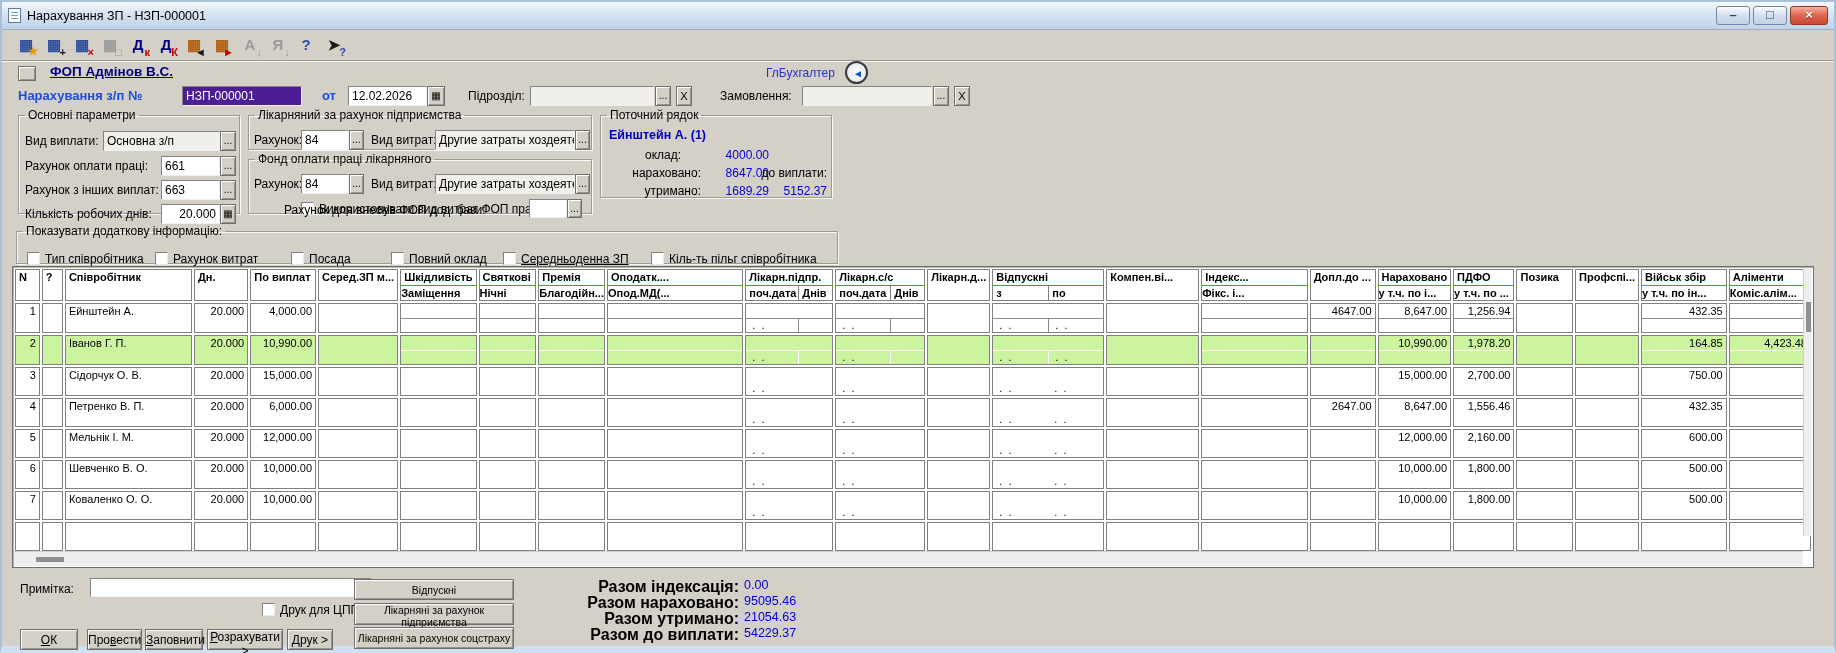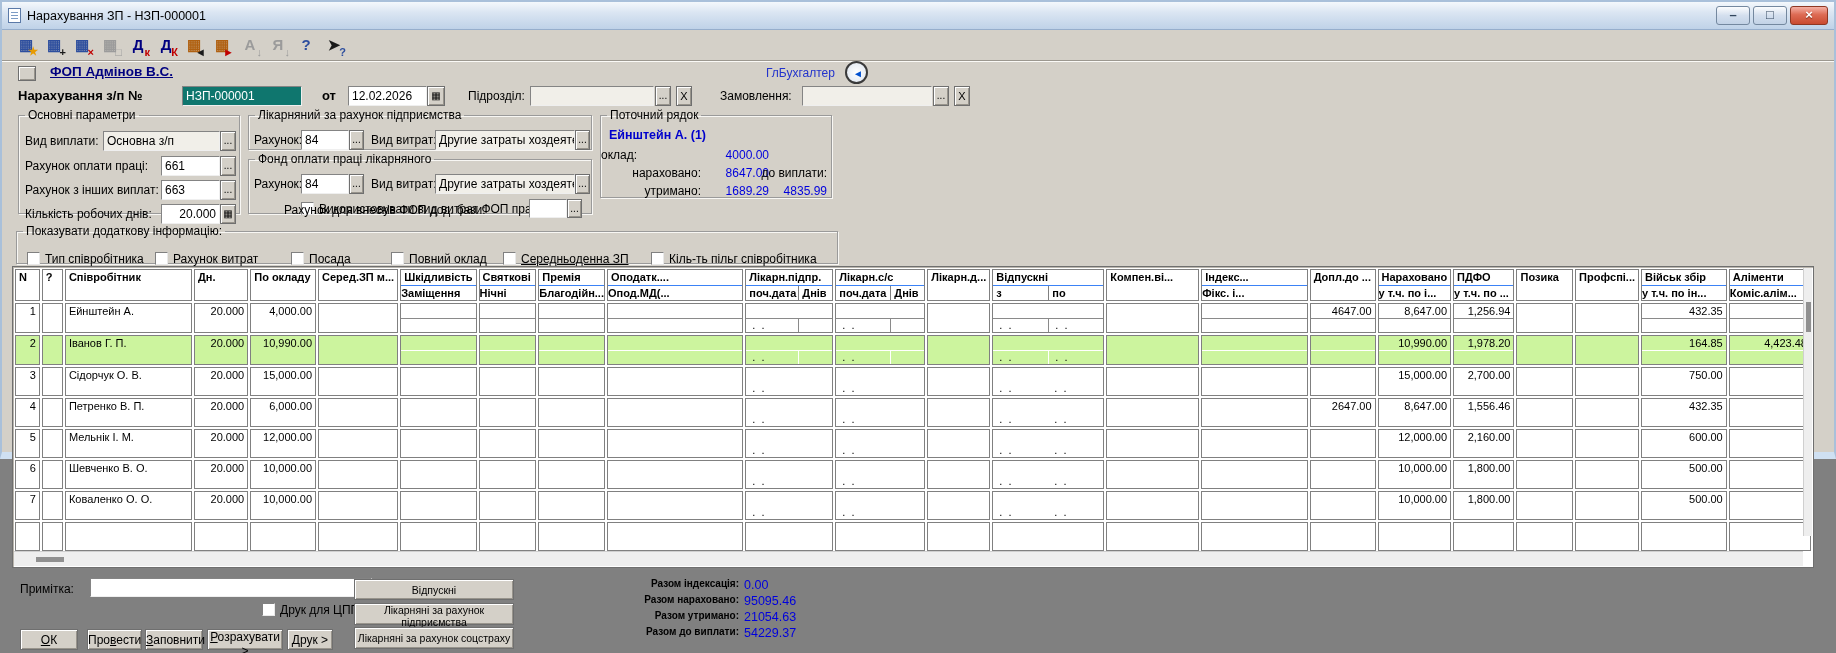--- a/index.html
+++ b/index.html
@@ -1,41 +1,41 @@
 <!DOCTYPE html>
 <html><head>
 <meta charset="utf-8">
 <style>
   *{box-sizing:border-box}
   html,body{margin:0;padding:0}
   body{width:1836px;height:653px;overflow:hidden;font-family:"Liberation Sans",sans-serif;background:#808080}
-  .window{position:relative;width:1836px;height:459px;background:#d4d0c8;border:2px solid #a9c0da;border-bottom:7px solid #cfe0f2;font-size:12px;color:#000}
+  .window{position:relative;width:1836px;height:653px;background:#d4d0c8;border:2px solid #a9c0da;border-bottom:7px solid #cfe0f2;font-size:12px;color:#000}
   
   .titlebar{position:absolute;left:0;top:0;width:100%;height:28px;background:linear-gradient(#f4f8fc,#dae5f2 40%,#bfd2e8);border-bottom:1px solid #96aecc;display:flex;align-items:center;padding:0 6px}
   .doc-icon{width:13px;height:15px;background:#fff;border:1px solid #5b7aa8;margin-right:6px;position:relative;flex:none}
   .doc-icon::before{content:"";position:absolute;left:2px;top:3px;right:2px;height:8px;background:repeating-linear-gradient(#7d9cc4 0 1px,transparent 1px 3px)}
   .title{font-size:12.5px;white-space:nowrap}
   .winbtns{margin-left:auto;display:flex;gap:3px}
   .wbtn{width:34px;height:19px;border:1px solid #74889f;border-radius:3px;background:linear-gradient(#fcfdfe,#d4dfee 50%,#c2d2e6);text-align:center;line-height:16px;font-size:13px;font-weight:bold;color:#33475e}
   .wbtn.close{width:38px;background:linear-gradient(#f4b0a4,#dd6b54 45%,#c94a30);border-color:#8e3723;color:#fff;text-shadow:0 1px 1px #7c2715}
   
   .toolbar{position:absolute;left:0;top:29px;width:100%;height:28px}
   .sep{position:absolute;left:0;top:58px;width:100%;height:2px;border-top:1px solid #9c9890;border-bottom:1px solid #fbfaf7}
   .tbicon{position:absolute;top:3px;width:24px;height:22px;text-align:center}
   .tbicon .g{font-size:15px;line-height:22px;font-weight:bold}
   .tbicon .b{position:absolute;right:0;bottom:-2px;font-size:11px;font-weight:bold}
   
   .lbl{position:absolute;white-space:nowrap;font-size:12px}
-  .green{color:#000000;font-weight:bold;font-size:13px}
+  .green{color:#1d4ed8;font-weight:bold;font-size:13px}
   .firm{position:absolute;color:#00007f;font-weight:bold;font-size:13.5px;text-decoration:underline;white-space:nowrap}
   .acct{position:absolute;color:#2233cc;font-size:12px;white-space:nowrap}
   .circle-btn{position:absolute;width:23px;height:23px;border-radius:50%;border:2px solid #3a3a3a;background:radial-gradient(#ffffff,#dde5ef);text-align:center;line-height:19px;color:#0050d0;font-size:10px}
   .tb{position:absolute;height:20px;border:1px solid;border-color:#848484 #efefef #efefef #848484;background:#fff;padding:2px 3px;font-size:12px;white-space:nowrap;overflow:hidden}
   .tb.flat{background:#f1efe9}
-  .tb.sel{background:#0f766e;color:#fff}
+  .tb.sel{background:#4c1d95;color:#fff}
   .tb.num{text-align:right}
   .sbtn{position:absolute;height:20px;background:#d4d0c8;border:1px solid #6f6f6f;box-shadow:inset 1px 1px 0 #fff,inset -1px -1px 0 #98948c;font-size:10px;line-height:16px;text-align:center;padding:0;font-family:inherit}
   .grp{position:absolute;border:1px solid #9a9a9a;box-shadow:1px 1px 0 #f8f7f4,inset 1px 1px 0 #f8f7f4;margin:0;padding:0}
   .grp legend{font-size:12px;margin-left:6px;padding:0 3px}
   .cb{position:absolute;width:13px;height:13px;background:#fff;border:1px solid;border-color:#808080 #e9e9e9 #e9e9e9 #808080}
   .blue{color:#0000dd}
   .emp-name{position:absolute;color:#0000cc;font-weight:bold;font-size:12.5px;white-space:nowrap}
   
   .tablewrap{position:absolute;left:10px;top:264px;width:1802px;height:302px;background:#fff;border:1px solid #6f6f6f;box-shadow:inset 1px 1px 0 #b9b5ad;overflow:hidden}
   table.grid{border-collapse:separate;border-spacing:2px;table-layout:fixed;margin:0}
@@ -55,21 +55,21 @@
   .grid tr.det.sel td .sub.s2{border-left-color:#fff}
   .grid tr.sel td{background:#ccf49e}
   .r{text-align:right}
   .vscroll{position:absolute;right:1px;top:1px;width:9px;height:268px;background:#eee;border-left:1px solid #cfcfcf}
   .vthumb{position:absolute;left:2px;top:34px;width:5px;height:30px;background:#909090}
   .hscroll{position:absolute;left:1px;bottom:1px;height:15px;width:1789px;background:#eee;border-top:1px solid #cfcfcf}
   .hthumb{position:absolute;left:22px;top:5px;width:28px;height:5px;background:#909090}
   
   .btn{position:absolute;background:#d4d0c8;border:1px solid #6f6f6f;box-shadow:inset 1px 1px 0 #fff,inset -1px -1px 0 #98948c;text-align:center;font-size:12px;font-family:inherit;padding:0}
   .btn.side{font-size:10.5px}
-  .totlbl{position:absolute;width:200px;text-align:right;font-weight:bold;font-size:10px;white-space:nowrap}
+  .totlbl{position:absolute;width:200px;text-align:right;font-weight:bold;font-size:16px;white-space:nowrap}
   .totval{position:absolute;width:64px;text-align:left;color:#0000dd;font-size:12.5px;white-space:nowrap}
 </style>
 </head>
 <body>
 
 <div class="window" id="win">
 
   <div class="titlebar">
     <span class="doc-icon"></span>
     <span class="title">Нарахування ЗП - НЗП-000001</span>
@@ -153,28 +153,28 @@
     <span class="lbl" style="left:70px;top:36px">Використовувати вид витрат ФОП працівників</span>
   </fieldset>
 
   <span class="lbl" style="left:282px;top:201px;width:240px;">Рахунок для внесків ФОП дод. бази:</span>
   <div class="tb" style="left:527px;top:197px;width:38px;height:19px"></div>
   <button class="sbtn" style="left:565px;top:197px;width:15px;height:19px">...</button>
 
   <fieldset class="grp" style="left:598px;top:106px;width:232px;height:90px">
     <legend>Поточний рядок</legend>
     <span class="emp-name" style="left:8px;top:6px">Ейнштейн А. (1)</span>
-    <span class="lbl" style="left:0;top:26px;width:100px;text-align:left">оклад:</span>
+    <span class="lbl" style="left:12px;top:26px;width:100px;text-align:center">оклад:</span>
     <span class="lbl blue" style="left:100px;top:26px;width:68px;text-align:right">4000.00</span>
     <span class="lbl" style="left:0;top:44px;width:100px;text-align:right">нараховано:</span>
     <span class="lbl blue" style="left:100px;top:44px;width:68px;text-align:right">8647.00</span>
     <span class="lbl" style="left:126px;top:44px;width:100px;text-align:right">до виплати:</span>
     <span class="lbl" style="left:0;top:62px;width:100px;text-align:right">утримано:</span>
     <span class="lbl blue" style="left:100px;top:62px;width:68px;text-align:right">1689.29</span>
-    <span class="lbl blue" style="left:126px;top:62px;width:100px;text-align:right">4835.99</span>
+    <span class="lbl blue" style="left:126px;top:62px;width:100px;text-align:right">5152.37</span>
   </fieldset>
 
   <fieldset class="grp" style="left:14px;top:222px;width:822px;height:40px" id="showinfo">
     <legend>Показувати додаткову інформацію:</legend>
   <span class="cb" style="left: 10px; top: 14px;"></span>
       <span class="lbl" style="left: 28px; top: 14px;">Тип співробітника</span>
       <span class="cb" style="left: 138px; top: 14px;"></span>
       <span class="lbl" style="left: 156px; top: 14px;">Рахунок витрат</span>
       <span class="cb" style="left: 274px; top: 14px;"></span>
       <span class="lbl" style="left: 292px; top: 14px;">Посада</span>
@@ -225,21 +225,21 @@
             </th>
             <th>
               <div class="hl1">Співробітник</div>
               <div class="hl2"></div>
             </th>
             <th>
               <div class="hl1">Дн.</div>
               <div class="hl2"></div>
             </th>
             <th>
-              <div class="hl1">По окладу</div>
+              <div class="hl1">По виплат</div>
               <div class="hl2"></div>
             </th>
             <th>
               <div class="hl1">Серед.ЗП м...</div>
               <div class="hl2"></div>
             </th>
             <th>
               <div class="hl1">Шкідливість</div>
               <div class="hl2 hdiv">Заміщення</div>
             </th>

